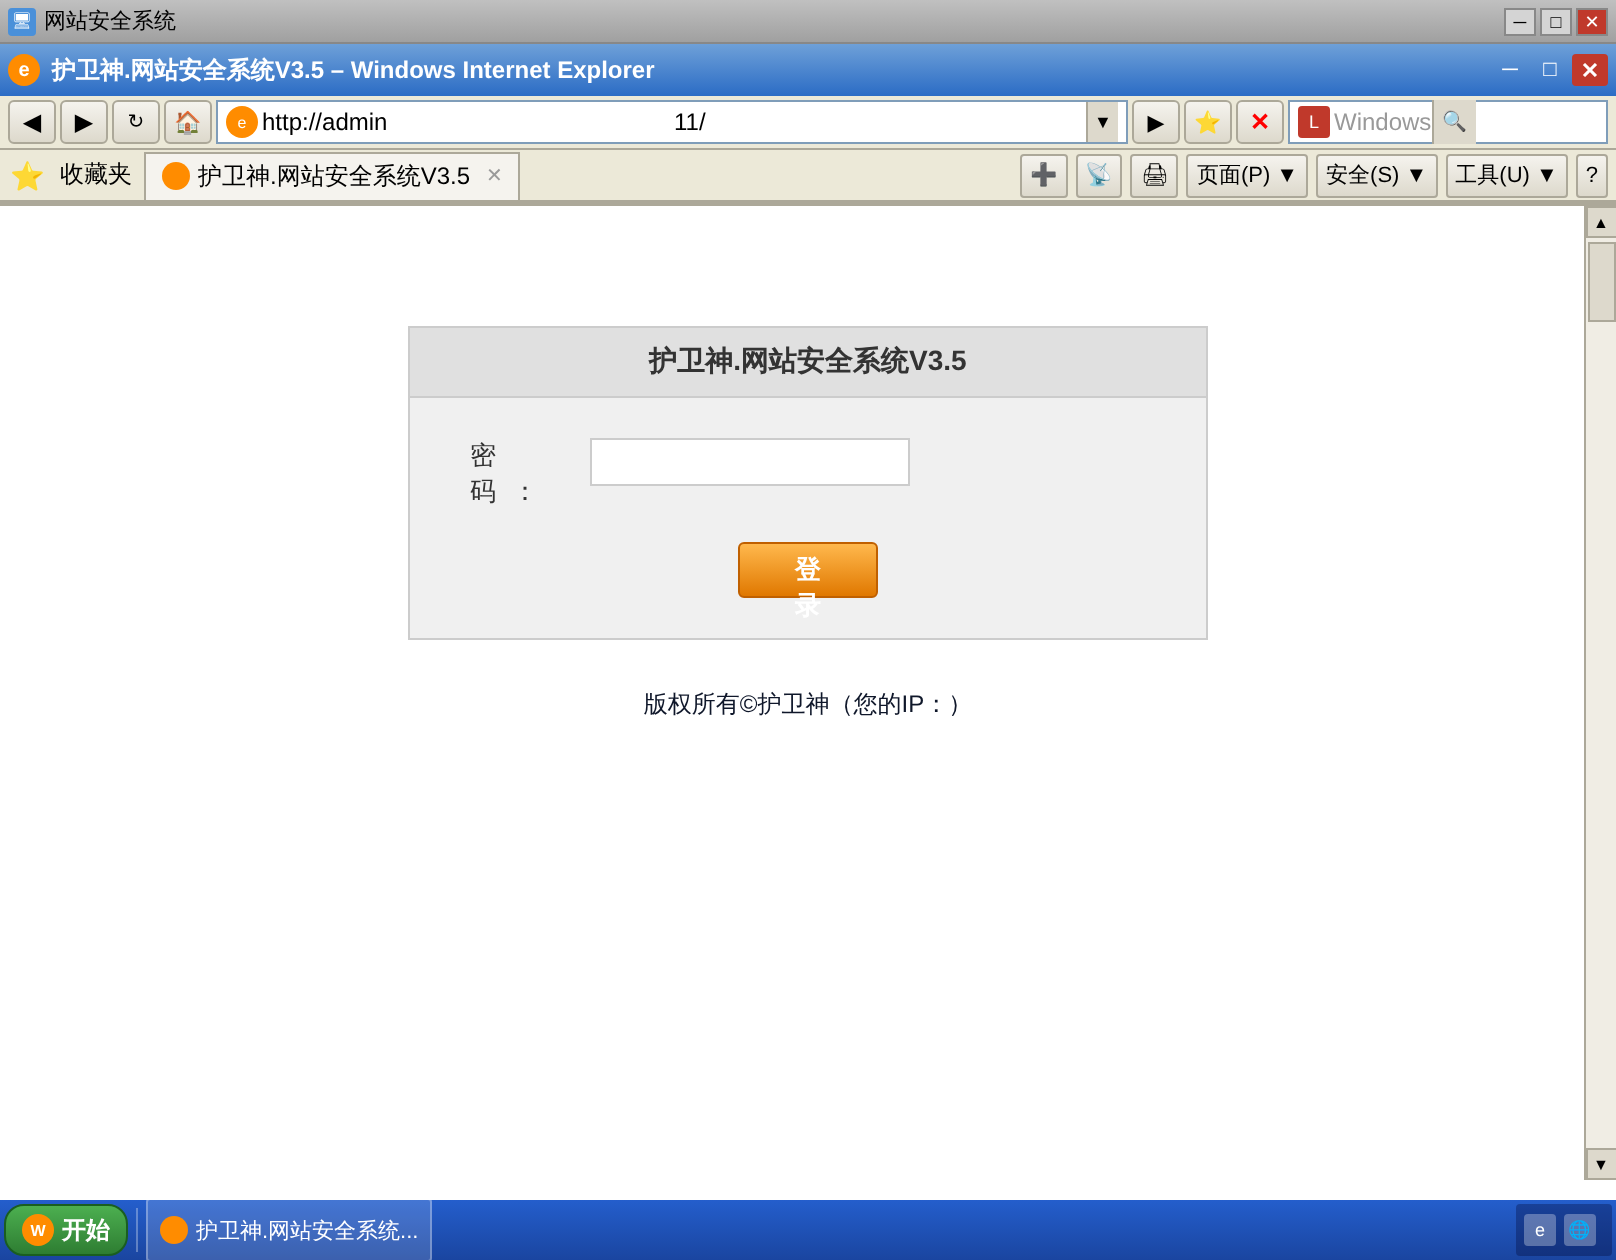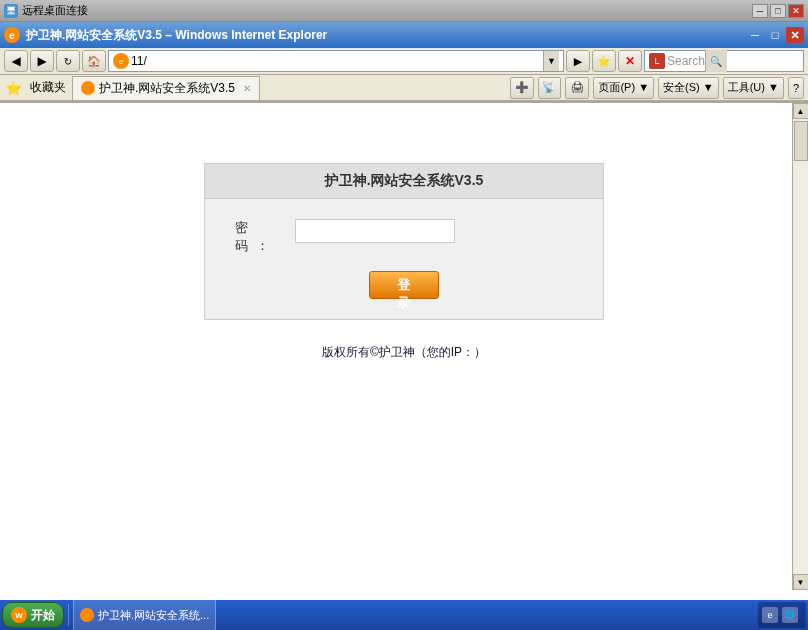--- a/index.html
+++ b/index.html
@@ -433,21 +433,21 @@
     .tray-time {
       font-size: 11px; color: white;
     }
   </style>
 </head>
 <body>
 
 <div class="title-bar">
   <div class="title-bar-left">
     <div class="title-bar-icon">🖥</div>
-    <span class="title-bar-text">远程桌面连接</span>
+    <span class="title-bar-text">网站安全系统</span>
   </div>
   <div class="title-bar-buttons">
     <div class="tb-btn">─</div>
     <div class="tb-btn">□</div>
     <div class="tb-btn close">✕</div>
   </div>
 </div>
 
 <div class="ie-window">
 
@@ -465,33 +465,34 @@
 
   <div class="ie-toolbar">
     <div class="ie-address-bar">
       <div class="nav-btn">◀</div>
       <div class="nav-btn">▶</div>
       <div class="nav-btn" style="font-size:10px;">↻</div>
       <div class="nav-btn" style="font-size:11px;">🏠</div>
 
       <div class="address-box" style="flex:1;">
         <div class="ie-icon-small">e</div>
+        <span class="address-text">http://admin</span>
         <span class="address-text">11/</span>
         <div class="address-dropdown">▼</div>
       </div>
 
       <div class="nav-btn" style="font-size:11px;">▶</div>
       <div class="nav-btn" style="font-size:11px;">⭐</div>
       <div class="nav-btn" style="color:red; font-weight:bold;">✕</div>
 
       <div class="search-area">
         <div class="search-icon-area">
           <span style="color:white;font-size:9px;">L</span>
         </div>
-        <span class="search-text">Search</span>
+        <span class="search-text">Windows</span>
         <div class="search-go-btn">🔍</div>
       </div>
     </div>
 
     <div class="ie-favbar">
       <div class="fav-star">⭐</div>
       <span class="fav-text">收藏夹</span>
       <div class="fav-tab">
         <span class="fav-tab-icon"></span>
         <span>护卫神.网站安全系统V3.5</span>

